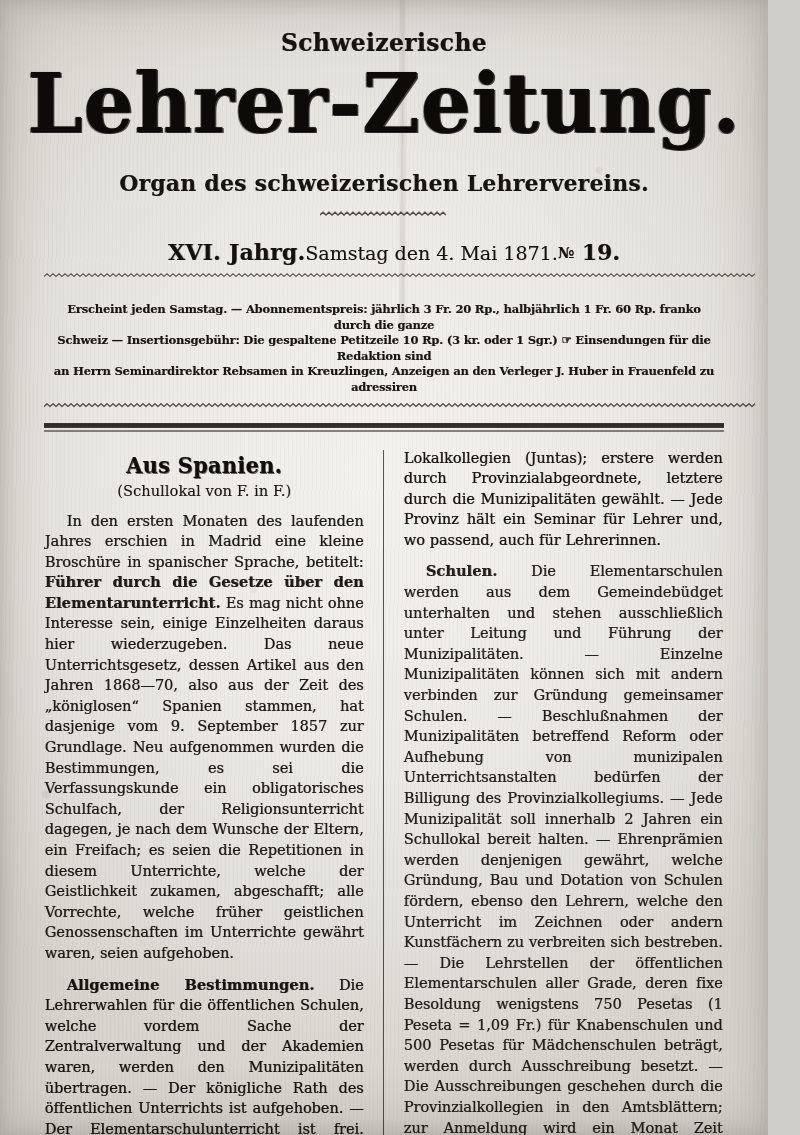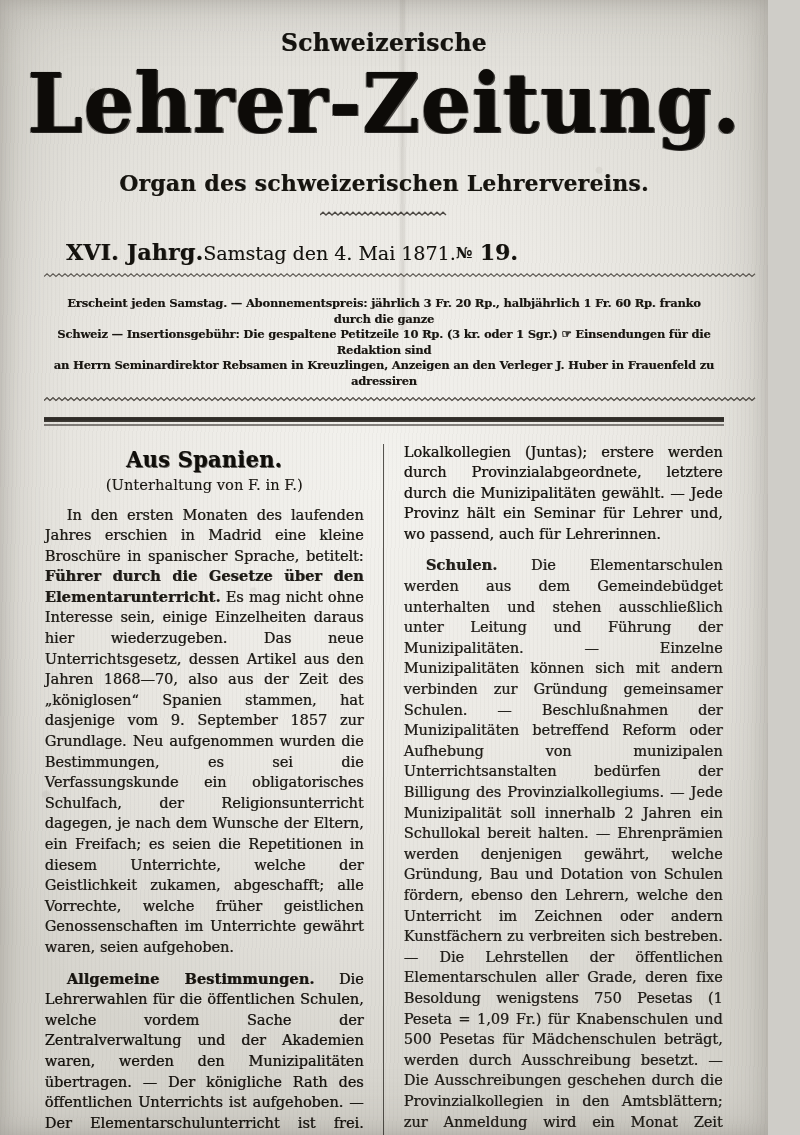--- a/index.html
+++ b/index.html
@@ -56,34 +56,34 @@
   #mast-sub{
     margin-top:22px;font-size:23px;color:#16140f;font-weight:700;
     font-family:"DejaVu Serif",serif;letter-spacing:.3px;
     text-shadow:.6px .4px 0 rgba(20,18,14,.5);
     transform:scaleX(.95);
   }
   .wavy-short{
     width:128px;height:9px;margin:14px auto 0;opacity:.78;
   }
   .rule-row{
-    position:relative;z-index:3;display:flex;align-items:baseline;justify-content:flex-start;
+    position:relative;z-index:3;display:flex;align-items:baseline;justify-content:center;
     padding:16px 46px 0 66px;
   }
   .rule-row div{font-family:"DejaVu Serif",serif;color:#14120e;}
   #jahrgang{font-size:22px;font-weight:700;letter-spacing:.2px;text-shadow:.6px .4px 0 rgba(20,18,14,.5);}
   #issue-date{font-size:19px;font-weight:400;text-shadow:.4px .3px 0 rgba(20,18,14,.35);}
   #issue-no{font-size:22px;font-weight:700;text-shadow:.6px .4px 0 rgba(20,18,14,.5);}
   #issue-no .no-sym{font-size:15px;vertical-align:.15em;}
   .wavy-wide{
     position:relative;z-index:3;height:8px;margin:7px 44px 0 44px;opacity:.7;
   }
   
   #imprint{
-    position:relative;z-index:3;margin:12px 44px 0 44px;text-align:center;
+    position:relative;z-index:3;margin:18px 44px 0 44px;text-align:center;
     font-family:"DejaVu Serif",serif;font-size:11.6px;line-height:15.5px;
     color:#191611;font-weight:700;letter-spacing:-.15px;
     text-shadow:.4px .3px 0 rgba(25,22,17,.45);
   }
   #imprint .ln{display:block;transform:scaleX(.985);}
   .thick-rule{
     position:relative;z-index:3;margin:9px 44px 0 44px;height:5px;
     background:linear-gradient(180deg,#2a2621 0%,#16130f 40%,#2f2b25 100%);
     opacity:.9;
   }
@@ -173,21 +173,21 @@
   </svg>
 
   <div class="thick-rule"></div>
   <div class="thin-rule"></div>
 
   
   <div id="columns">
 
     <div class="col col-left">
       <div class="art-title">Aus Spanien.</div>
-      <div class="art-byline">(Unterhaltung von F. in F.)</div>
+      <div class="art-byline">(Schullokal von F. in F.)</div>
 
       <p class="body first ink-a"><span class="ind"></span><span>In den ersten Monaten des laufenden Jahres erschien in Madrid eine kleine Broschüre in spanischer Sprache, betitelt: </span><b class="lead">Führer durch die Gesetze über den Elementarunterricht.</b><span> Es mag nicht ohne Interesse sein, einige Einzelheiten daraus hier wiederzugeben. Das neue Unterrichtsgesetz, dessen Artikel aus den Jahren 1868—70, also aus der Zeit des „königlosen“ Spanien stammen, hat dasjenige vom 9. September 1857 zur Grundlage. Neu aufgenommen wurden die Bestimmungen, es sei die Verfassungskunde ein obligatorisches Schulfach, der Religionsunterricht dagegen, je nach dem Wunsche der Eltern, ein Freifach; es seien die Repetitionen in diesem Unterrichte, welche der Geistlichkeit zukamen, abgeschafft; alle Vorrechte, welche früher geistlichen Genossenschaften im Unterrichte gewährt waren, seien aufgehoben.</span></p>
 
       <p class="body ink-b"><span class="ind"></span><b class="lead">Allgemeine Bestimmungen.</b><span> Die Lehrerwahlen für die öffentlichen Schulen, welche vordem Sache der Zentralverwaltung und der Akademien waren, werden den Munizipalitäten übertragen. — Der königliche Rath des öffentlichen Unterrichts ist aufgehoben. — Der Elementarschulunterricht ist frei. Jeder Spanier kann den Beruf eines Elementarlehrers ausüben, Schulen errichten und leiten, ohne ein Lehrdiplom zu besitzen, oder eine Erlaubniß dafür einzuholen; die öffentlichen Schulen jedoch stehen unter dem Gesetz. — Die Ausbezahlung der Lehrerbesoldungen und die Kosten für Herstellung und Unterhaltung der Schulhäuser liegen den Munizipalitäten ob. — Es bestehen für das Elementarschulwesen Provinzial- und</span></p>
     </div>
 
     <div class="col-divider"></div>
 
     <div class="col col-right">
       <p class="body ink-b" style="margin-top:0;"><span>Lokalkollegien (Juntas); erstere werden durch Provinzialabgeordnete, letztere durch die Munizipalitäten gewählt. — Jede Provinz hält ein Seminar für Lehrer und, wo passend, auch für Lehrerinnen.</span></p>

